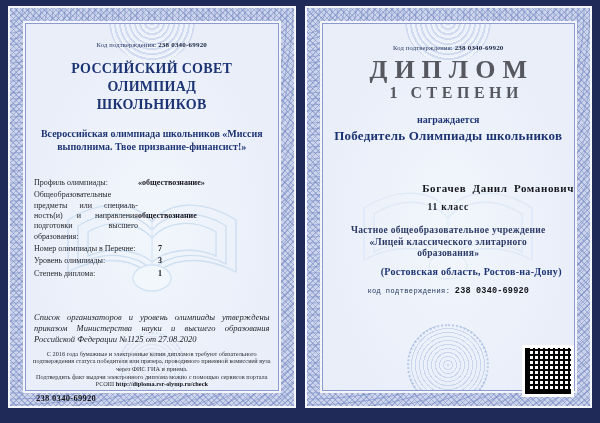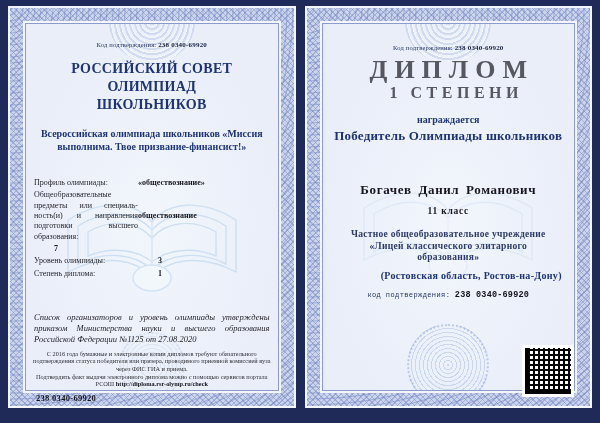--- a/index.html
+++ b/index.html
@@ -61,22 +61,22 @@
                  font-weight:bold; color:#14141c; letter-spacing:.3px; }
 
   
   .pg-right .code-top { margin-top:20px; }
   .dip-title { margin-top:4px; font-size:26px; font-weight:bold; color:#56575f;
                letter-spacing:7px; padding-left:7px; line-height:1.1; }
   .dip-degree { font-size:16px; font-weight:bold; color:#56575f; letter-spacing:4.5px;
                 padding-left:16px; line-height:1.05; }
   .awarded { margin-top:13px; font-size:10px; font-weight:bold; color:#1d3474; }
   .status { margin-top:3px; font-size:13px; font-weight:bold; color:#1d3474; letter-spacing:.2px; }
-  .name { margin-top:38px; font-size:13px; font-weight:bold; color:#16161e;
-          letter-spacing:.6px; word-spacing:3px; }
+  .name { margin-top:38px; font-size:11px; font-weight:bold; color:#16161e;
+          letter-spacing:.6px; word-spacing:3px;text-align:right; }
   .grade { margin-top:8px; font-size:9.5px; font-weight:bold; color:#16161e; letter-spacing:.8px; }
   .school { margin:13px auto 0; max-width:212px; font-size:9.5px; font-weight:bold;
             color:#2b3a66; line-height:1.2; letter-spacing:.3px; }
   .location { margin-top:6px; font-size:10px; font-weight:bold; color:#1d3474; letter-spacing:.3px;padding-left:46px; }
   .codeline { margin-top:9px; font-size:7px; color:#23365f; letter-spacing:.4px;font-family:Liberation Mono, monospace; }
   .codeline b { font-size:8.5px; color:#14141c; letter-spacing:.2px; }
 
   .qr { position:absolute; right:16px; bottom:9px; width:52px; height:52px; background:#fff;
         padding:3px; z-index:2; }
   .qr-code { width:100%; height:100%; border-left:3px solid #000; border-bottom:3px solid #000;
@@ -116,20 +116,21 @@
         <div class="fields">
           <div class="frow">
             <div class="flabel">Профиль олимпиады:</div>
             <div class="fvalue top">«обществознание»</div>
           </div>
           <div class="frow">
             <div class="flabel">Общеобразовательные предметы или специаль­ность(и) и направления подготовки высшего образования:</div>
             <div class="fvalue">обществознание</div>
           </div>
           <div class="frow">
+            <div class="flabel">Номер олимпиады в Перечне:</div>
             <div class="fvalue num">7</div>
           </div>
           <div class="frow">
             <div class="flabel">Уровень олимпиады:</div>
             <div class="fvalue num">3</div>
           </div>
           <div class="frow">
             <div class="flabel">Степень диплома:</div>
             <div class="fvalue num">1</div>
           </div>

